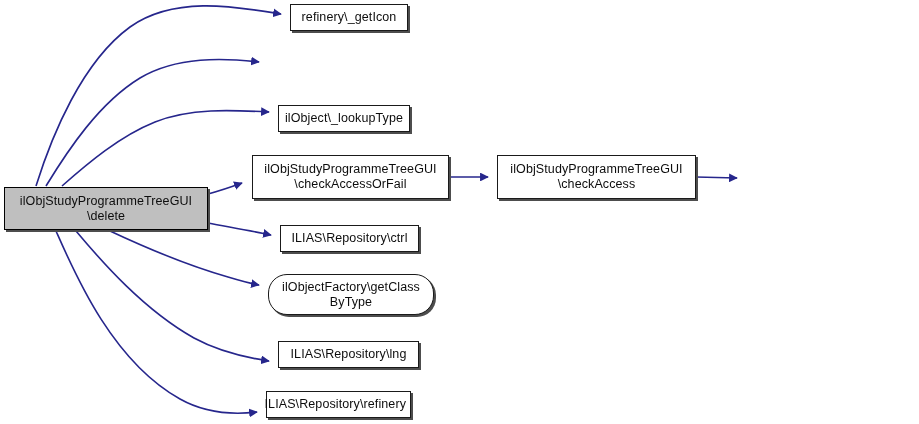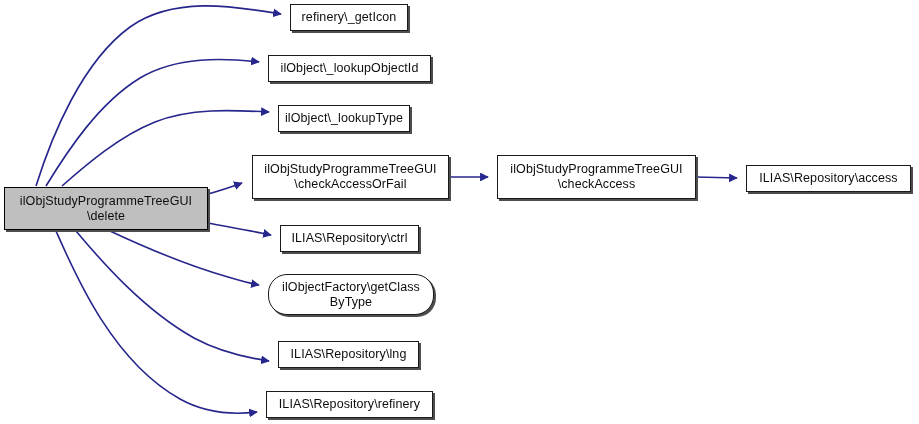--- a/index.html
+++ b/index.html
@@ -75,23 +75,20 @@
 
   <div class="node root" style="left:4px; top:187px; width:204px; height:43px;">
     <span>ilObjStudyProgrammeTreeGUI
 \delete</span>
   </div>
 
   <div class="node" style="left:290px; top:4px; width:118px; height:27px;">
     <span>refinery\_getIcon</span>
   </div>
 
-  <div class="node" style="left:268px; top:55px; width:163px; height:27px;">
-    <span>ilObject\_lookupObjectId</span>
-  </div>
 
   <div class="node" style="left:278px; top:105px; width:132px; height:27px;">
     <span>ilObject\_lookupType</span>
   </div>
 
   <div class="node" style="left:252px; top:155px; width:197px; height:44px;">
     <span>ilObjStudyProgrammeTreeGUI
 \checkAccessOrFail</span>
   </div>
 
@@ -101,26 +98,23 @@
 
   <div class="node" style="left:268px; top:274px; width:166px; height:41px;border-radius:19px;">
     <span>ilObjectFactory\getClass
 ByType</span>
   </div>
 
   <div class="node" style="left:278px; top:341px; width:141px; height:27px;">
     <span>ILIAS\Repository\lng</span>
   </div>
 
-  <div class="node" style="left:266px; top:391px; width:167px; height:27px;">
+  <div class="node" style="left:266px; top:391px; width:145px; height:27px;justify-content:flex-end;">
     <span>ILIAS\Repository\refinery</span>
   </div>
 
   <div class="node" style="left:497px; top:155px; width:199px; height:44px;">
     <span>ilObjStudyProgrammeTreeGUI
 \checkAccess</span>
   </div>
 
-  <div class="node" style="left:746px; top:165px; width:165px; height:27px;">
-    <span>ILIAS\Repository\access</span>
-  </div>
 
 </div>
 
 </body></html>

